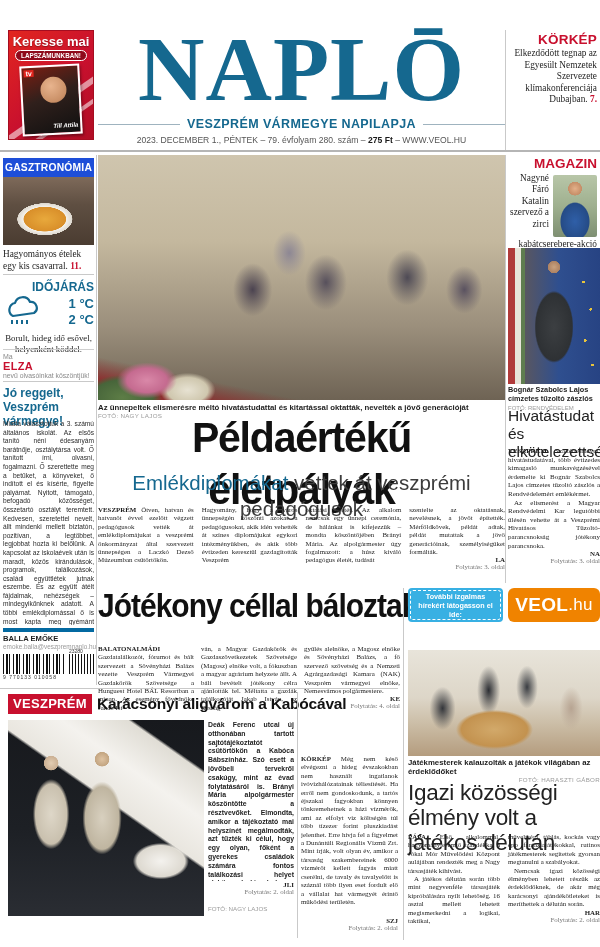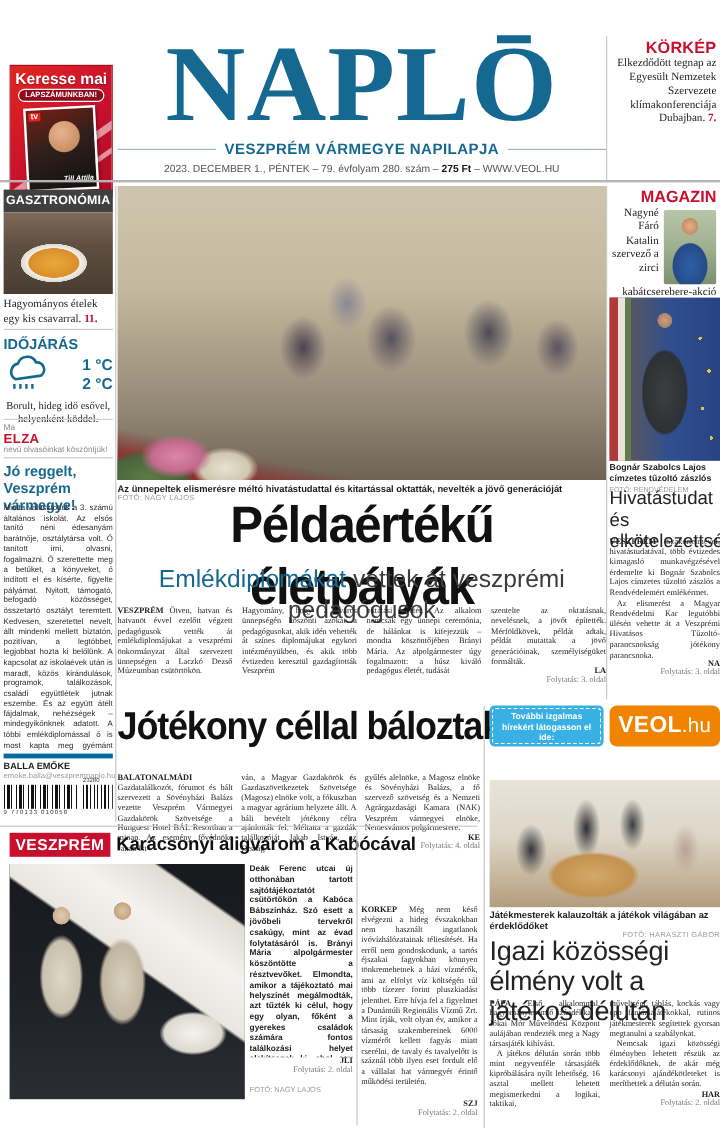--- a/index.html
+++ b/index.html
@@ -5,21 +5,21 @@
   * { margin:0; padding:0; box-sizing:border-box; }
   html,body { width:600px; background:#f2f2f2; }
   body { font-family:"Liberation Sans", sans-serif; }
   #page { position:relative; width:600px; height:947px; background:#ffffff; overflow:hidden; }
 
   .abs { position:absolute; }
   .vline { position:absolute; width:1px; background:#c9c9c9; }
   .hline { position:absolute; height:1px; background:#c9c9c9; }
 
   
-  .promo { left:8px; top:30px; width:86px; height:110px; background:linear-gradient(135deg,#e2261f 0%,#c8102e 55%,#b00d24 100%); border:1px solid #a50d20; overflow:hidden;margin-top:24px; }
+  .promo { left:8px; top:30px; width:86px; height:110px; background:linear-gradient(135deg,#e2261f 0%,#c8102e 55%,#b00d24 100%); border:1px solid #a50d20; overflow:hidden; }
   .promo-stripe { position:absolute; background:rgba(255,255,255,.55); transform:rotate(-35deg); }
   .promo-l1 { position:relative; text-align:center; color:#fff; font-weight:bold; font-size:13px; padding-top:3px; text-shadow:0 1px 1px rgba(0,0,0,.35); }
   .promo-l2 { position:relative; margin:1px auto 0; width:72px; background:#8f0a1b; border:1px solid #fff; border-radius:6px; color:#fff; font-weight:bold; font-size:6.3px; text-align:center; padding:1px 0; }
   .promo-cover { position:absolute; left:12px; top:34px; width:60px; height:70px; background:linear-gradient(160deg,#7a1e12 0%,#30201c 45%,#101010 100%); border:2px solid #fff; transform:rotate(-3deg); box-shadow:1px 2px 3px rgba(0,0,0,.4); }
   .promo-tv { position:absolute; left:2px; top:2px; background:#e2261f; color:#fff; font-weight:bold; font-size:7px; padding:0 2px; }
   .promo-face { position:absolute; left:18px; top:10px; width:26px; height:26px; border-radius:50%; background:radial-gradient(circle at 40% 35%,#e8b48e 0%,#c98f66 70%,#8c5c3c 100%); }
   .promo-cover-title { position:absolute; left:0; right:2px; bottom:4px; color:#fff; font-size:6px; font-weight:bold; text-align:right; font-style:italic; }
 
   .logo-wrap { left:98px; top:22px; width:407px; height:100px; text-align:center; }
   .logo { font-family:"Liberation Serif", serif; font-weight:bold; font-size:92px; line-height:96px; color:#15688f; letter-spacing:1px; transform:scaleY(.98); }
@@ -30,31 +30,31 @@
   .dateline b { color:#1a1a1a; }
   .mast-rule { left:0; top:150px; width:600px; height:2px; background:#b5b5b5; }
 
   
   .teaser { left:508px; width:89px; text-align:right; }
   .teaser-title { color:#c8102e; font-weight:bold; font-size:13.5px; letter-spacing:.2px; }
   .teaser-body { font-family:"Liberation Serif", serif; font-size:9.3px; line-height:11.6px; color:#1d1d1d; margin-top:1px; }
   .pagenum { color:#c8102e; font-weight:bold; }
 
   
-  .gastro-banner { left:3px; top:158px; width:91px; height:19px; background:#404040; color:#fff; font-weight:bold; font-size:10.3px; text-align:center; line-height:19px; letter-spacing:.2px; }
+  .gastro-banner { left:3px; top:158px; width:91px; height:19px; background:#1d4ed8; color:#fff; font-weight:bold; font-size:10.3px; text-align:center; line-height:19px; letter-spacing:.2px; }
   .gastro-photo { left:3px; top:177px; width:91px; height:68px; background:
       radial-gradient(ellipse 38px 22px at 46% 62%, #e8a93c 0%, #d98f2a 55%, #f3f0ea 57%, #ded9d0 72%, transparent 73%),
       radial-gradient(circle 5px at 52% 55%, #fff 0 60%, transparent 61%),
       radial-gradient(circle 3px at 38% 64%, #6d8c3a 0 60%, transparent 61%),
       radial-gradient(circle 3px at 56% 68%, #6d8c3a 0 60%, transparent 61%),
       linear-gradient(180deg,#7e6a5a 0%,#5f4f42 40%,#4a3c31 100%); }
   .gastro-cap { left:3px; top:249px; width:91px; font-family:"Liberation Serif", serif; font-size:9.3px; line-height:11.5px; color:#1d1d1d; }
 
   .weather { left:3px; top:280px; width:91px; }
-  .weather-title { color:#15688f; font-weight:bold; font-size:12px; }
+  .weather-title { text-align:right; color:#15688f; font-weight:bold; font-size:12px; }
   .weather-main { display:flex; margin-top:2px; }
   .weather-icon { width:40px; height:34px; }
   .weather-temps { flex:1; text-align:right; color:#15688f; font-weight:bold; font-size:13px; line-height:16px; }
   .weather-desc { margin-top:3px; font-family:"Liberation Serif", serif; font-size:8.8px; line-height:10.6px; color:#1d1d1d; text-align:center; }
 
   .nameday { left:3px; top:349px; width:91px; border-top:1px solid #cfcfcf; padding-top:3px; }
   .nameday-ma { font-size:7px; color:#8a8a8a; }
   .nameday-name { color:#c8102e; font-weight:bold; font-size:11px; letter-spacing:.3px; }
   .nameday-suffix { font-size:6.8px; color:#8a8a8a; }
 

